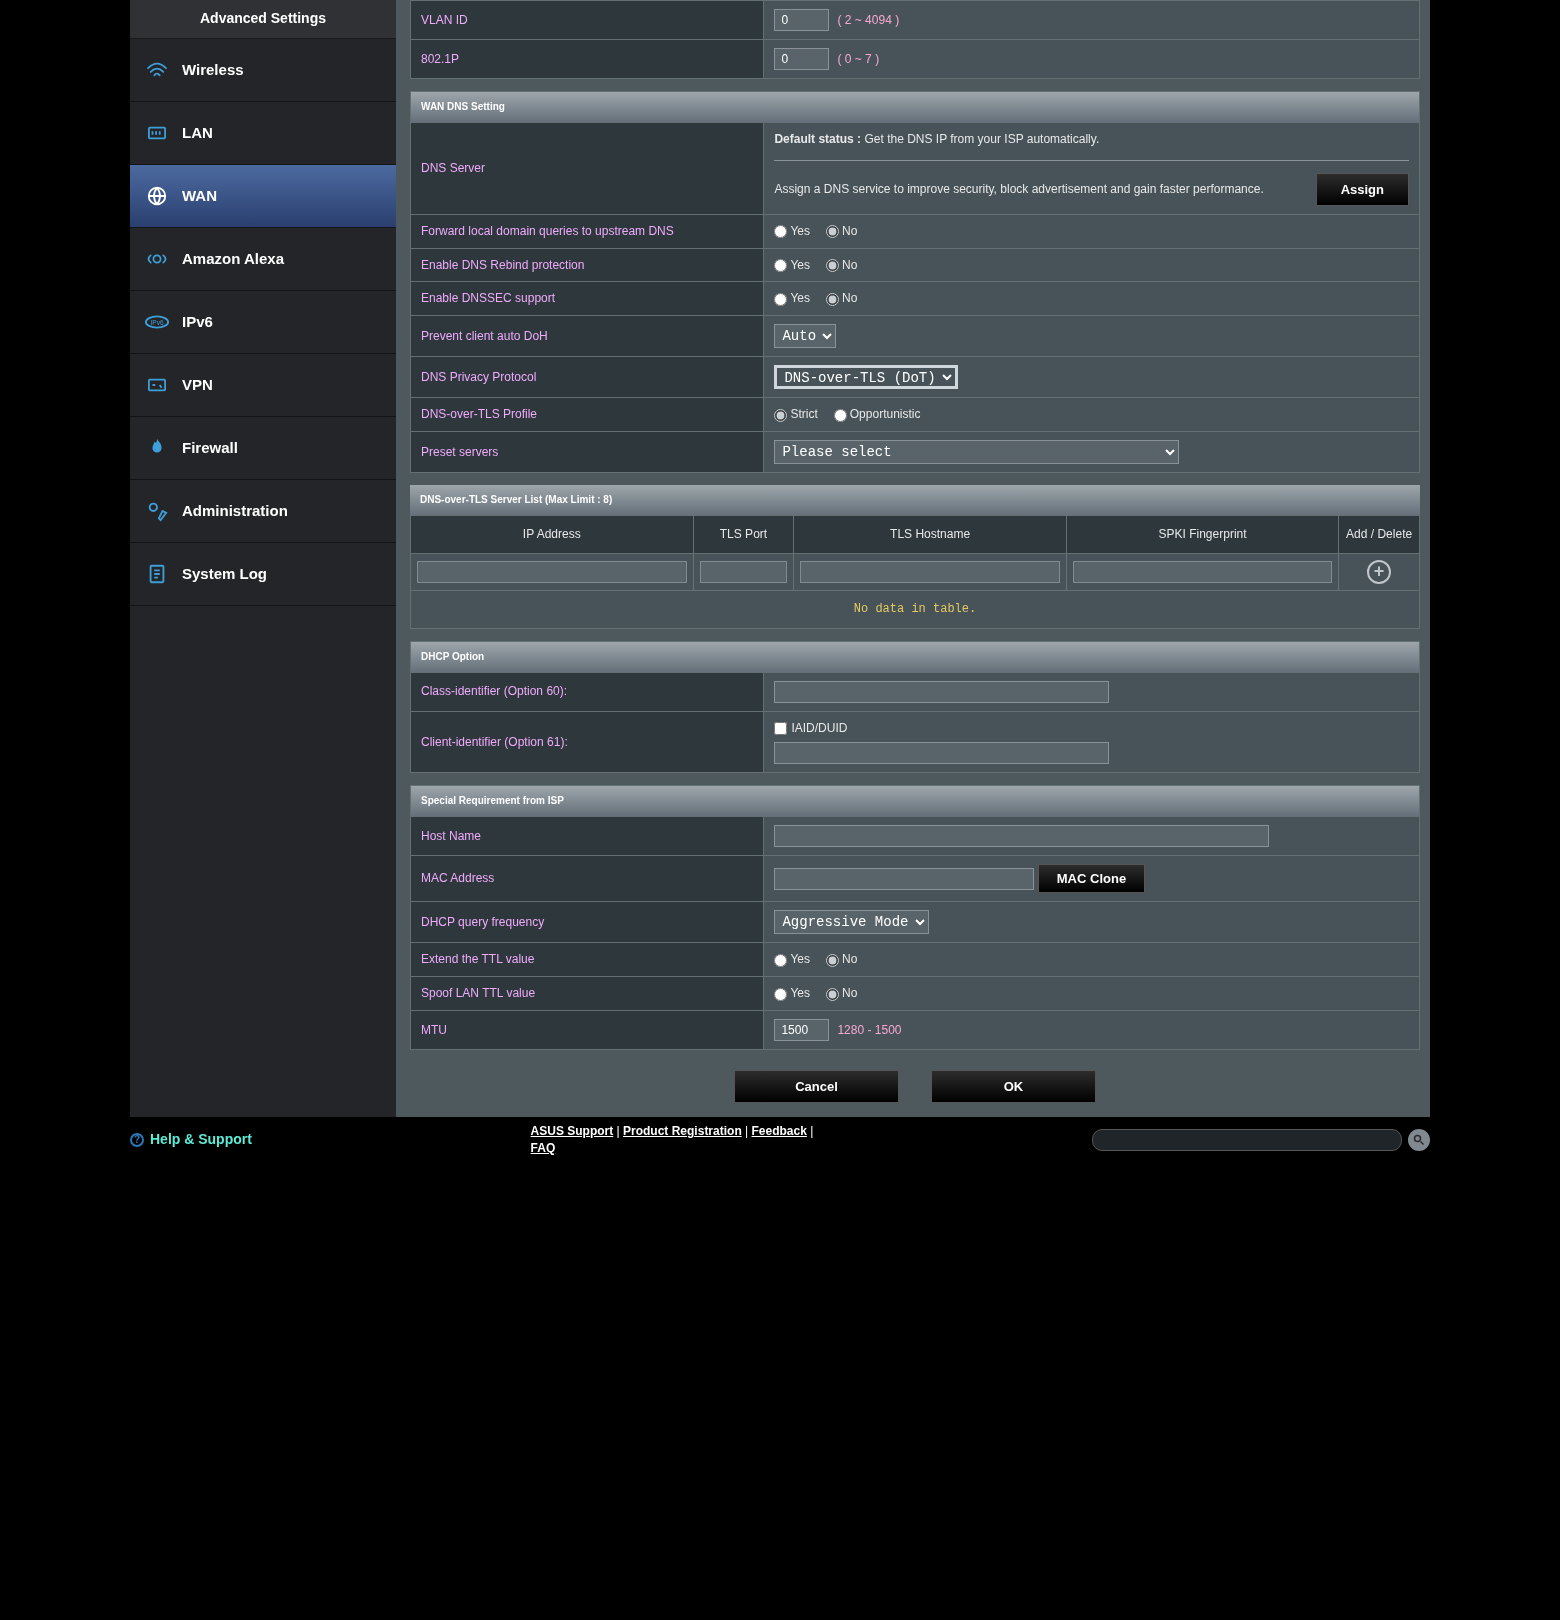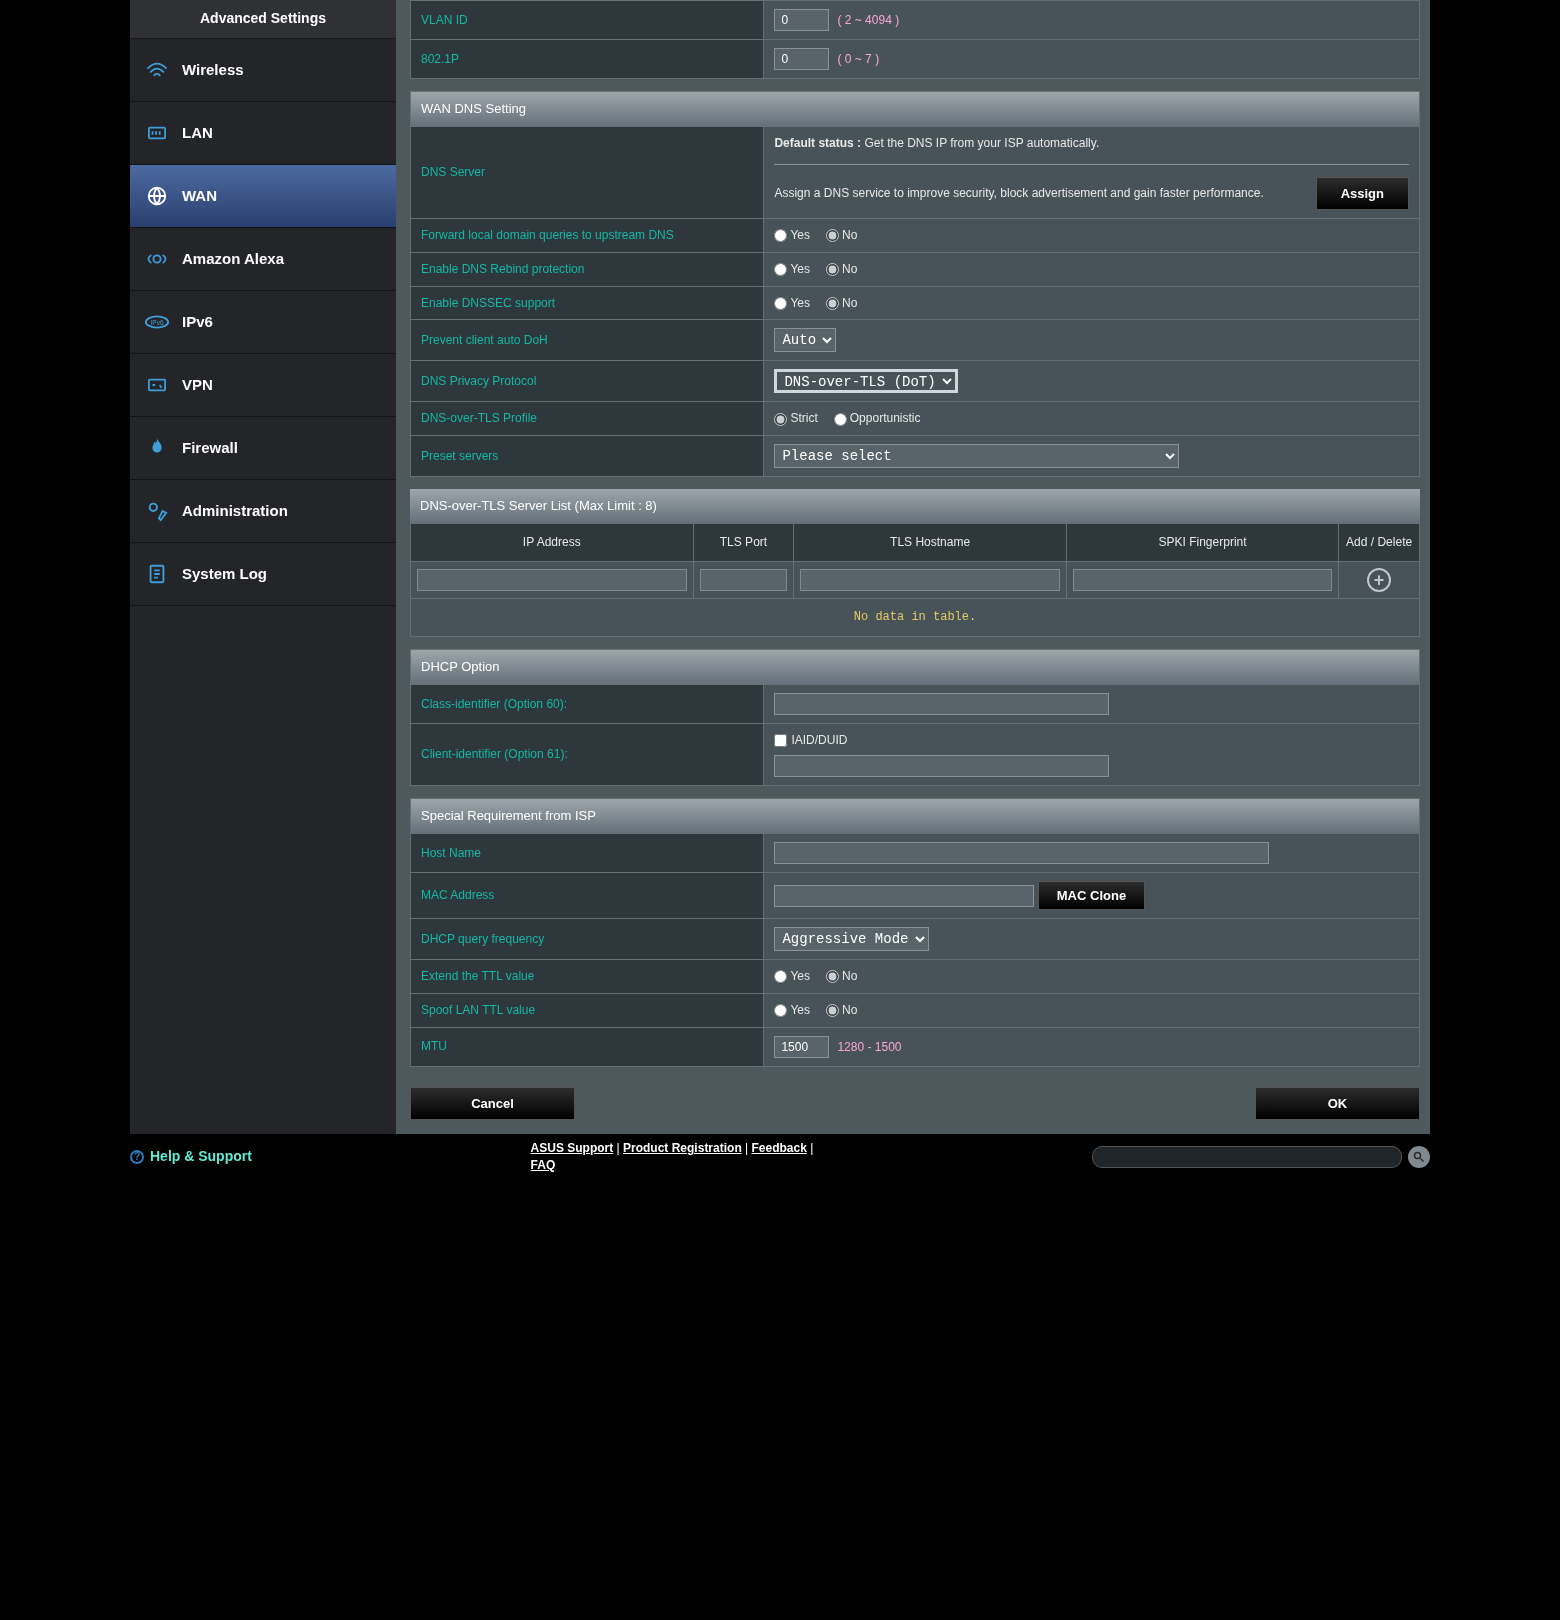--- a/index.html
+++ b/index.html
@@ -10,30 +10,30 @@
 .sb-title{background:#303135;padding:9px 12px;text-align:center;font-weight:bold;font-size:14px;color:#fff;border-bottom:1px solid #1a1a1a}
 .sb-item{display:flex;align-items:center;padding:19px 12px;border-bottom:1px solid #121417;cursor:pointer;background:#242529}
 .sb-item.active{background:linear-gradient(#4c6aa0,#2a3f6f)}
 .sb-item .ic{width:30px;height:24px;display:flex;align-items:center;justify-content:center;margin-right:10px}
 .sb-item .ic svg{stroke:#3e9fd8;fill:none;stroke-width:2}
 .sb-item.active .ic svg{stroke:#fff}
 .sb-item span{font-size:15px;font-weight:bold;color:#fff}
 .main{flex:1;background:#4d595d;padding:0 10px 14px 14px}
 .tbl{width:100%;border-collapse:separate;border-spacing:1px;background:#657075;margin-bottom:12px}
 .tbl td{padding:8px 10px;vertical-align:middle}
-.tbl .lcol{background:#2d373c;width:35%;color:#14b8a6}
+.tbl .lcol{background:#2d373c;width:35%;color:#f0abfc}
 .tbl .rcol{background:#475358;color:#e8e8e8}
-.shead{background:linear-gradient(#9ea6ab,#65707a);padding:8px 10px;font-weight:normal;font-size:13px;color:#fff}
+.shead{background:linear-gradient(#9ea6ab,#65707a);padding:8px 10px;font-weight:bold;font-size:10px;color:#fff}
 input[type=text]{background:#586469;border:1px solid #8a9298;color:#fff;padding:3px 6px;font-size:12px;height:22px}
 input.n{width:55px}input.w{width:335px}
 select{background:#586469;border:1px solid #8a9298;color:#fff;padding:1px 3px;font-family:'Courier New',monospace;font-size:14px;height:24px}
 select.hl{border:3px solid #cfd6dc;background:#475358}
 .hint{color:#f9a8d4;margin-left:8px}
 .btn{background:linear-gradient(#2d2d2d,#000);border:1px solid #555;border-radius:0;color:#fff;padding:8px 24px;font-weight:bold;cursor:pointer;font-size:13px}
-.btn-pair{display:flex;justify-content:space-between;margin-top:20px;gap:32px}
+.btn-pair{display:flex;justify-content:center;margin-top:20px;gap:32px}
 .btn-pair .btn{width:165px}
 .assign-row{display:flex;justify-content:space-between;align-items:center}
 .assign-row .txt{flex:1;margin-right:20px}
 hr.div{border:none;border-top:1px solid #8a9298;margin:12px 0}
 input[type=radio]{margin:0 3px 0 0;vertical-align:middle;accent-color:#c8d0d6}
 .rlab{margin-right:16px;color:#e8e8e8}
 .dns-tbl{width:100%;border-collapse:collapse;background:#475358}
 .dns-tbl th{background:#2d373c;padding:10px 6px;font-weight:normal;color:#e8e8e8;border:1px solid #657075;font-size:12px}
 .dns-tbl td{padding:6px;border:1px solid #657075;text-align:center}
 .dns-tbl input{width:100%;background:#586469;border:1px solid #818a90}

